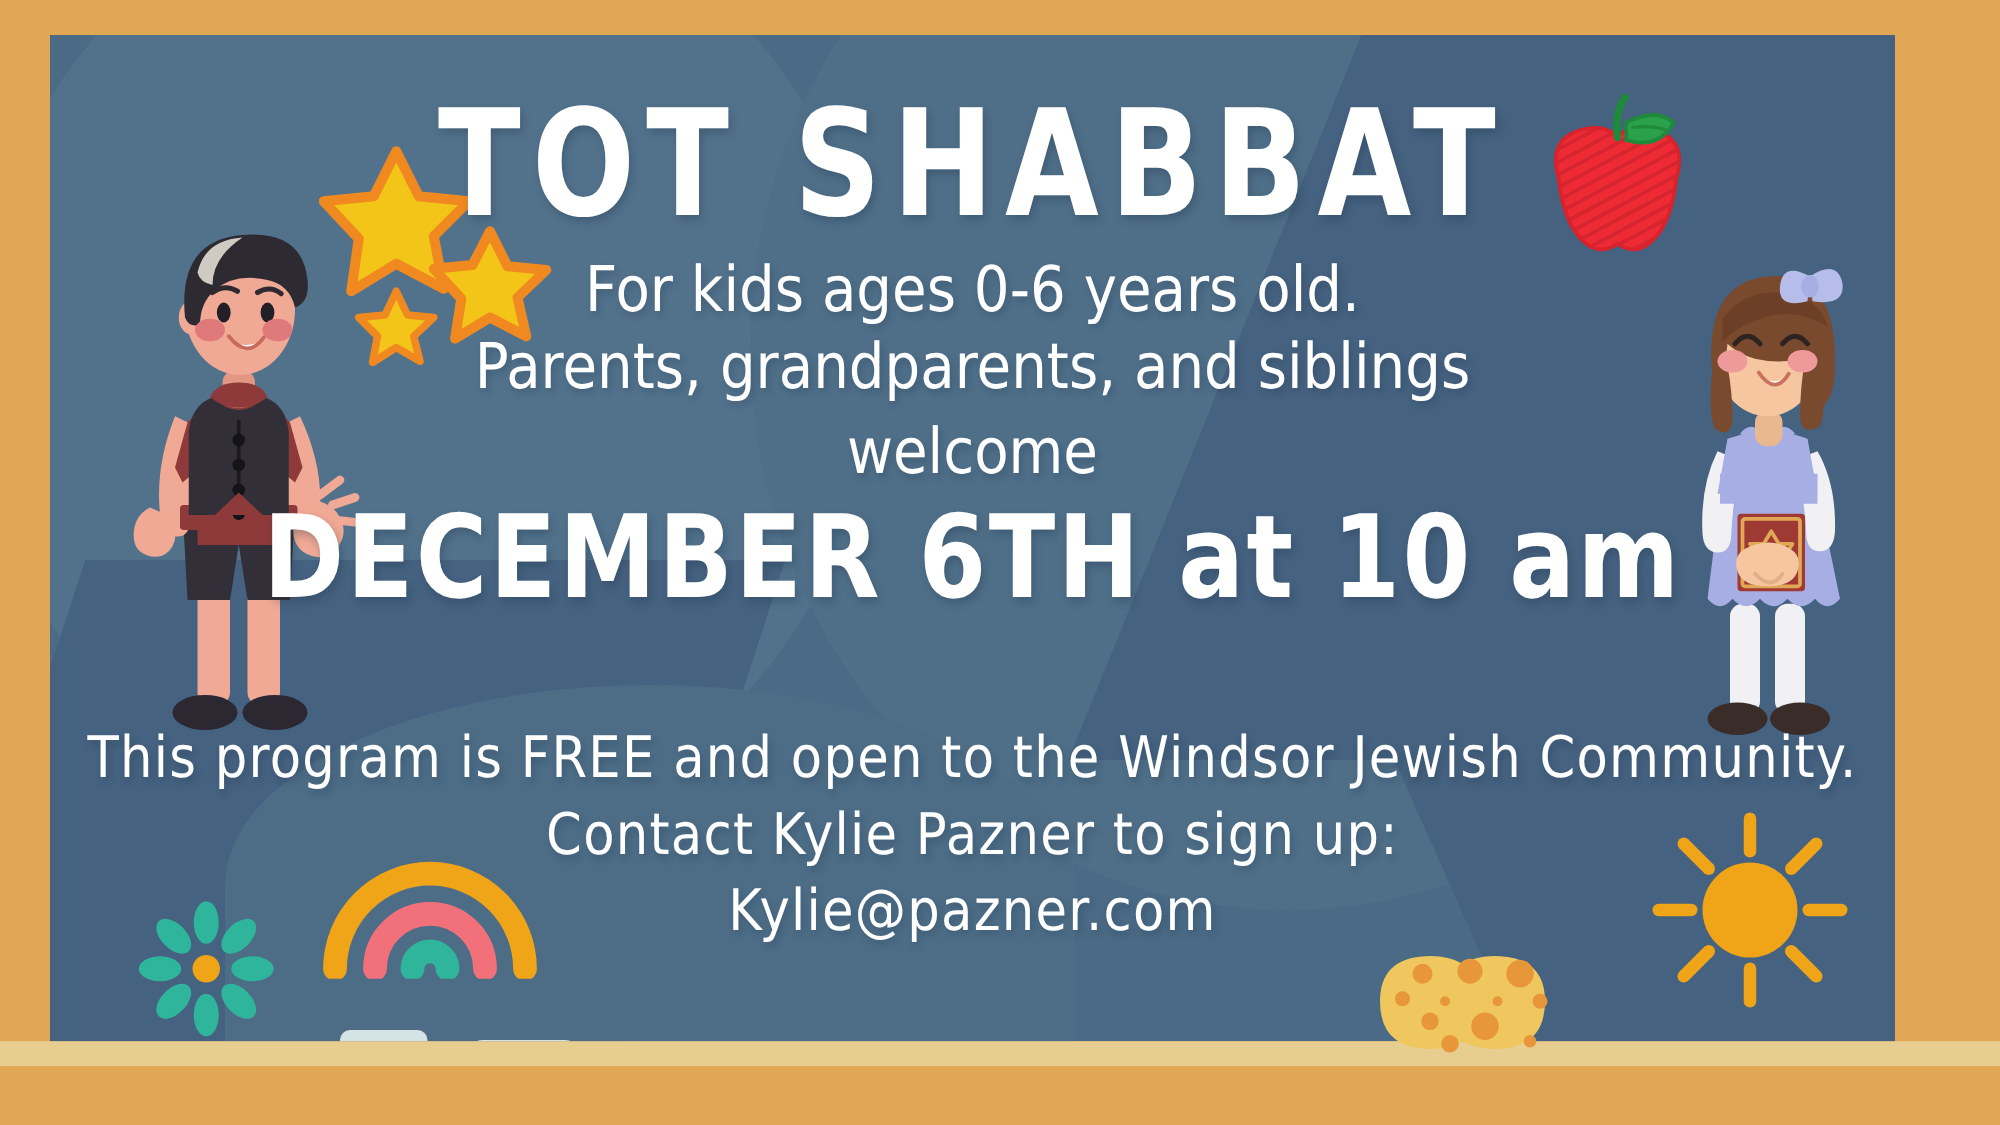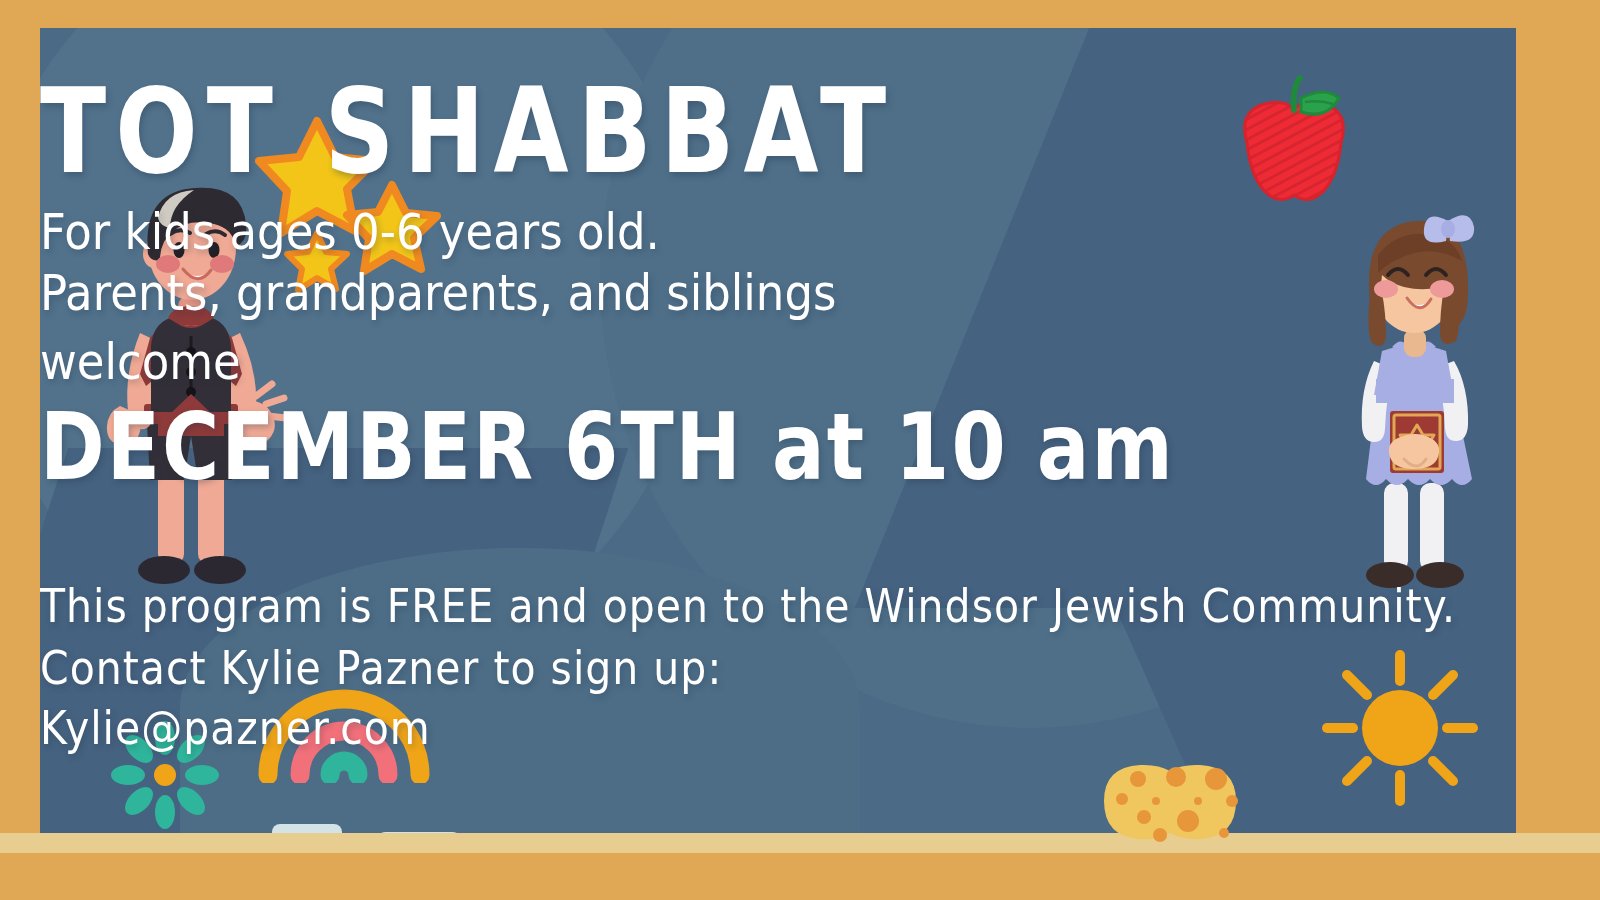--- a/index.html
+++ b/index.html
@@ -64,21 +64,21 @@
   #ledge-front {
     position: absolute;
     left: 0; top: 853px;
     width: 1600px; height: 47px;
     background: #e0a855;
   }
   
   #text-stack {
     position: absolute;
     left: 0; top: 0; width: 1476px; height: 805px;
-    text-align: left;
+    text-align: center;
     color: #ffffff;
     pointer-events: none;
   }
   .brush {
     font-family: "DejaVu Sans", sans-serif;
     font-weight: bold;
     color: #fff;
     letter-spacing: 1px;
     text-shadow: 2px 3px 6px rgba(30,50,68,0.30);
   }

